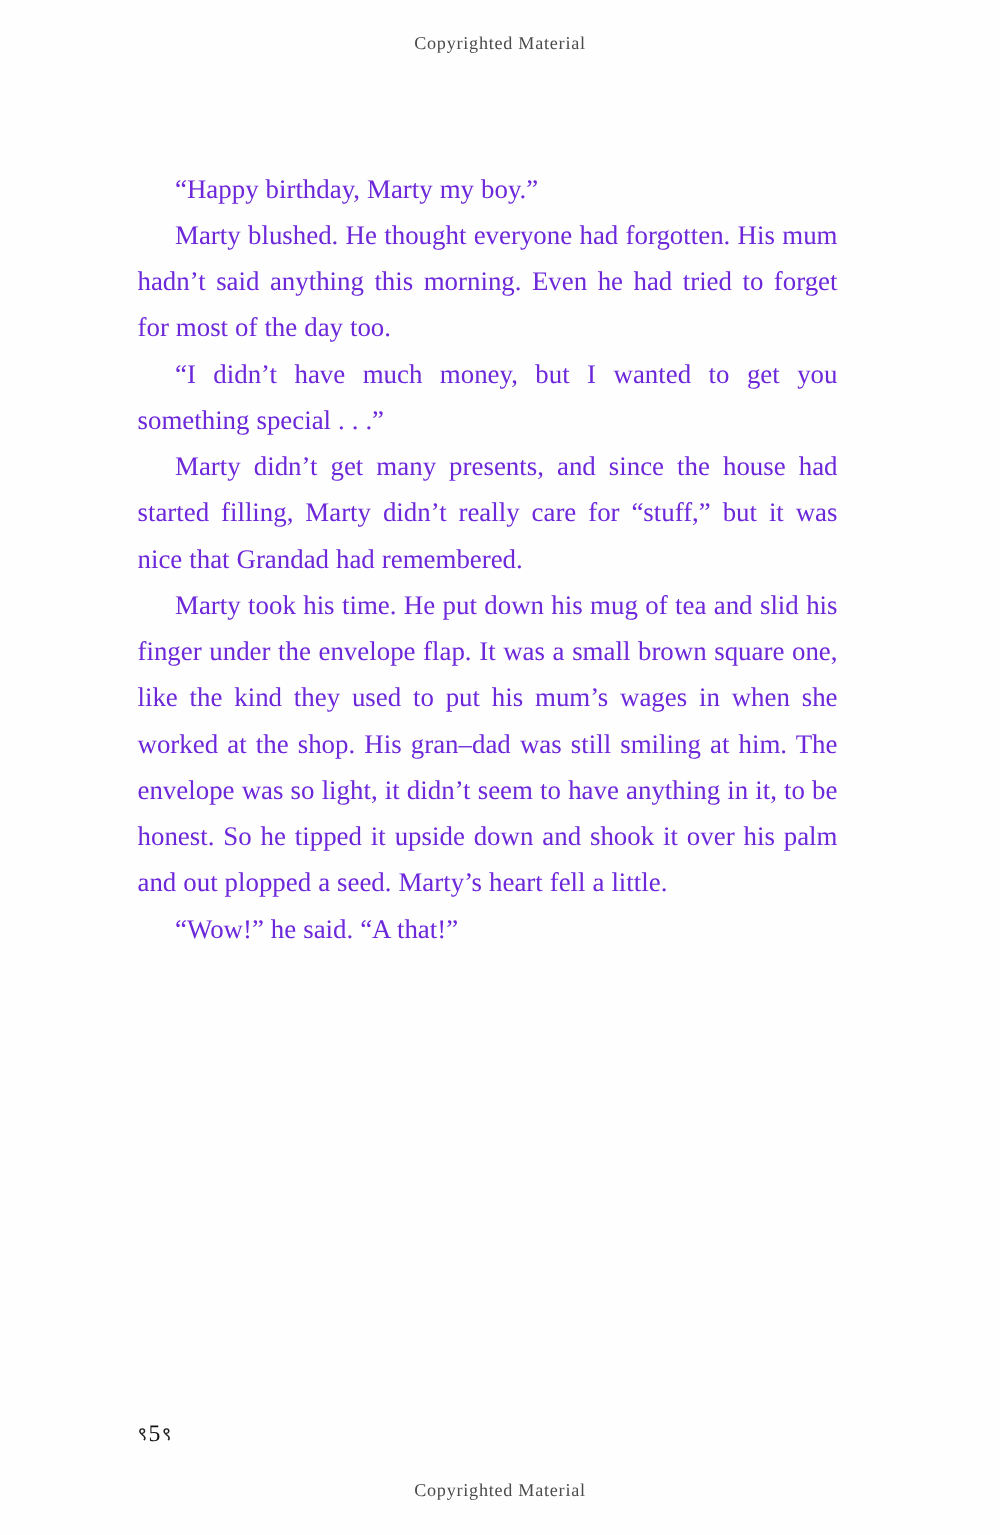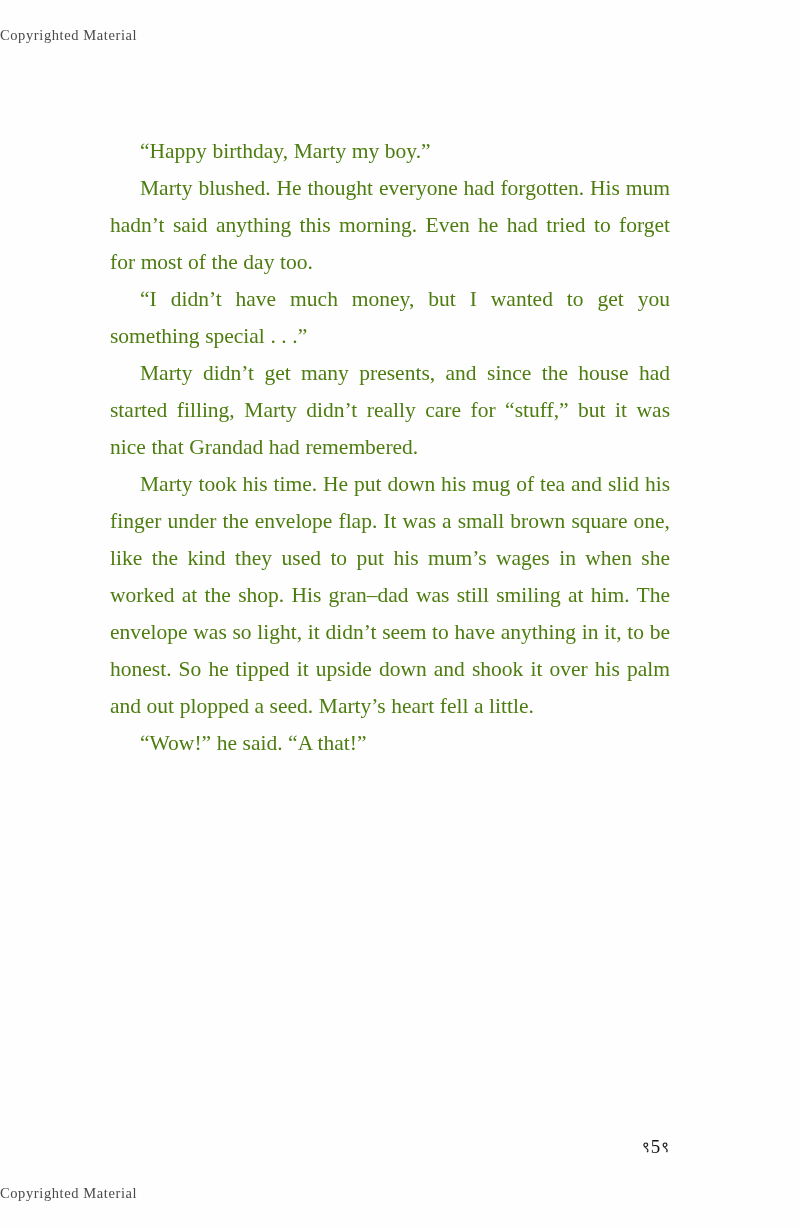--- a/index.html
+++ b/index.html
@@ -17,53 +17,52 @@
   }
   .page {
     position: absolute;
     inset: 0;
     background: #fefefe;
   }
   .watermark {
     position: absolute;
     left: 0;
     right: 0;
-    text-align: left;
+    text-align: center;
     font-family: "Liberation Serif", "DejaVu Serif", serif;
     font-size: 14.5px;
     letter-spacing: 0.6px;
     color: #4a4a4a;
   }
   .watermark-top { top: 27px; }
   .watermark-bottom { top: 1185px; }
 
   .body-text {
     position: absolute;
     left: 110px;
     top: 133px;
     width: 560px;
   }
   .body-text p {
     margin: 0;
     font-size: 21.5px;
     line-height: 37px;
     text-align: justify;
     text-indent: 30px;
-    color: #4d7c0f;
+    color: #6d28d9;
     word-spacing: 0.2px;
   }
   .body-text p.last-line-left {
     text-align-last: left;
   }
   .folio {
     position: absolute;
     left: 110px;
     width: 560px;
     top: 1136px;
-    text-align: right;
     font-size: 19px;
     color: #111111;
     letter-spacing: 1px;
   }
   .folio .orn {
     font-size: 15px;
     vertical-align: 1px;
     color: #222;
   }
 </style>

